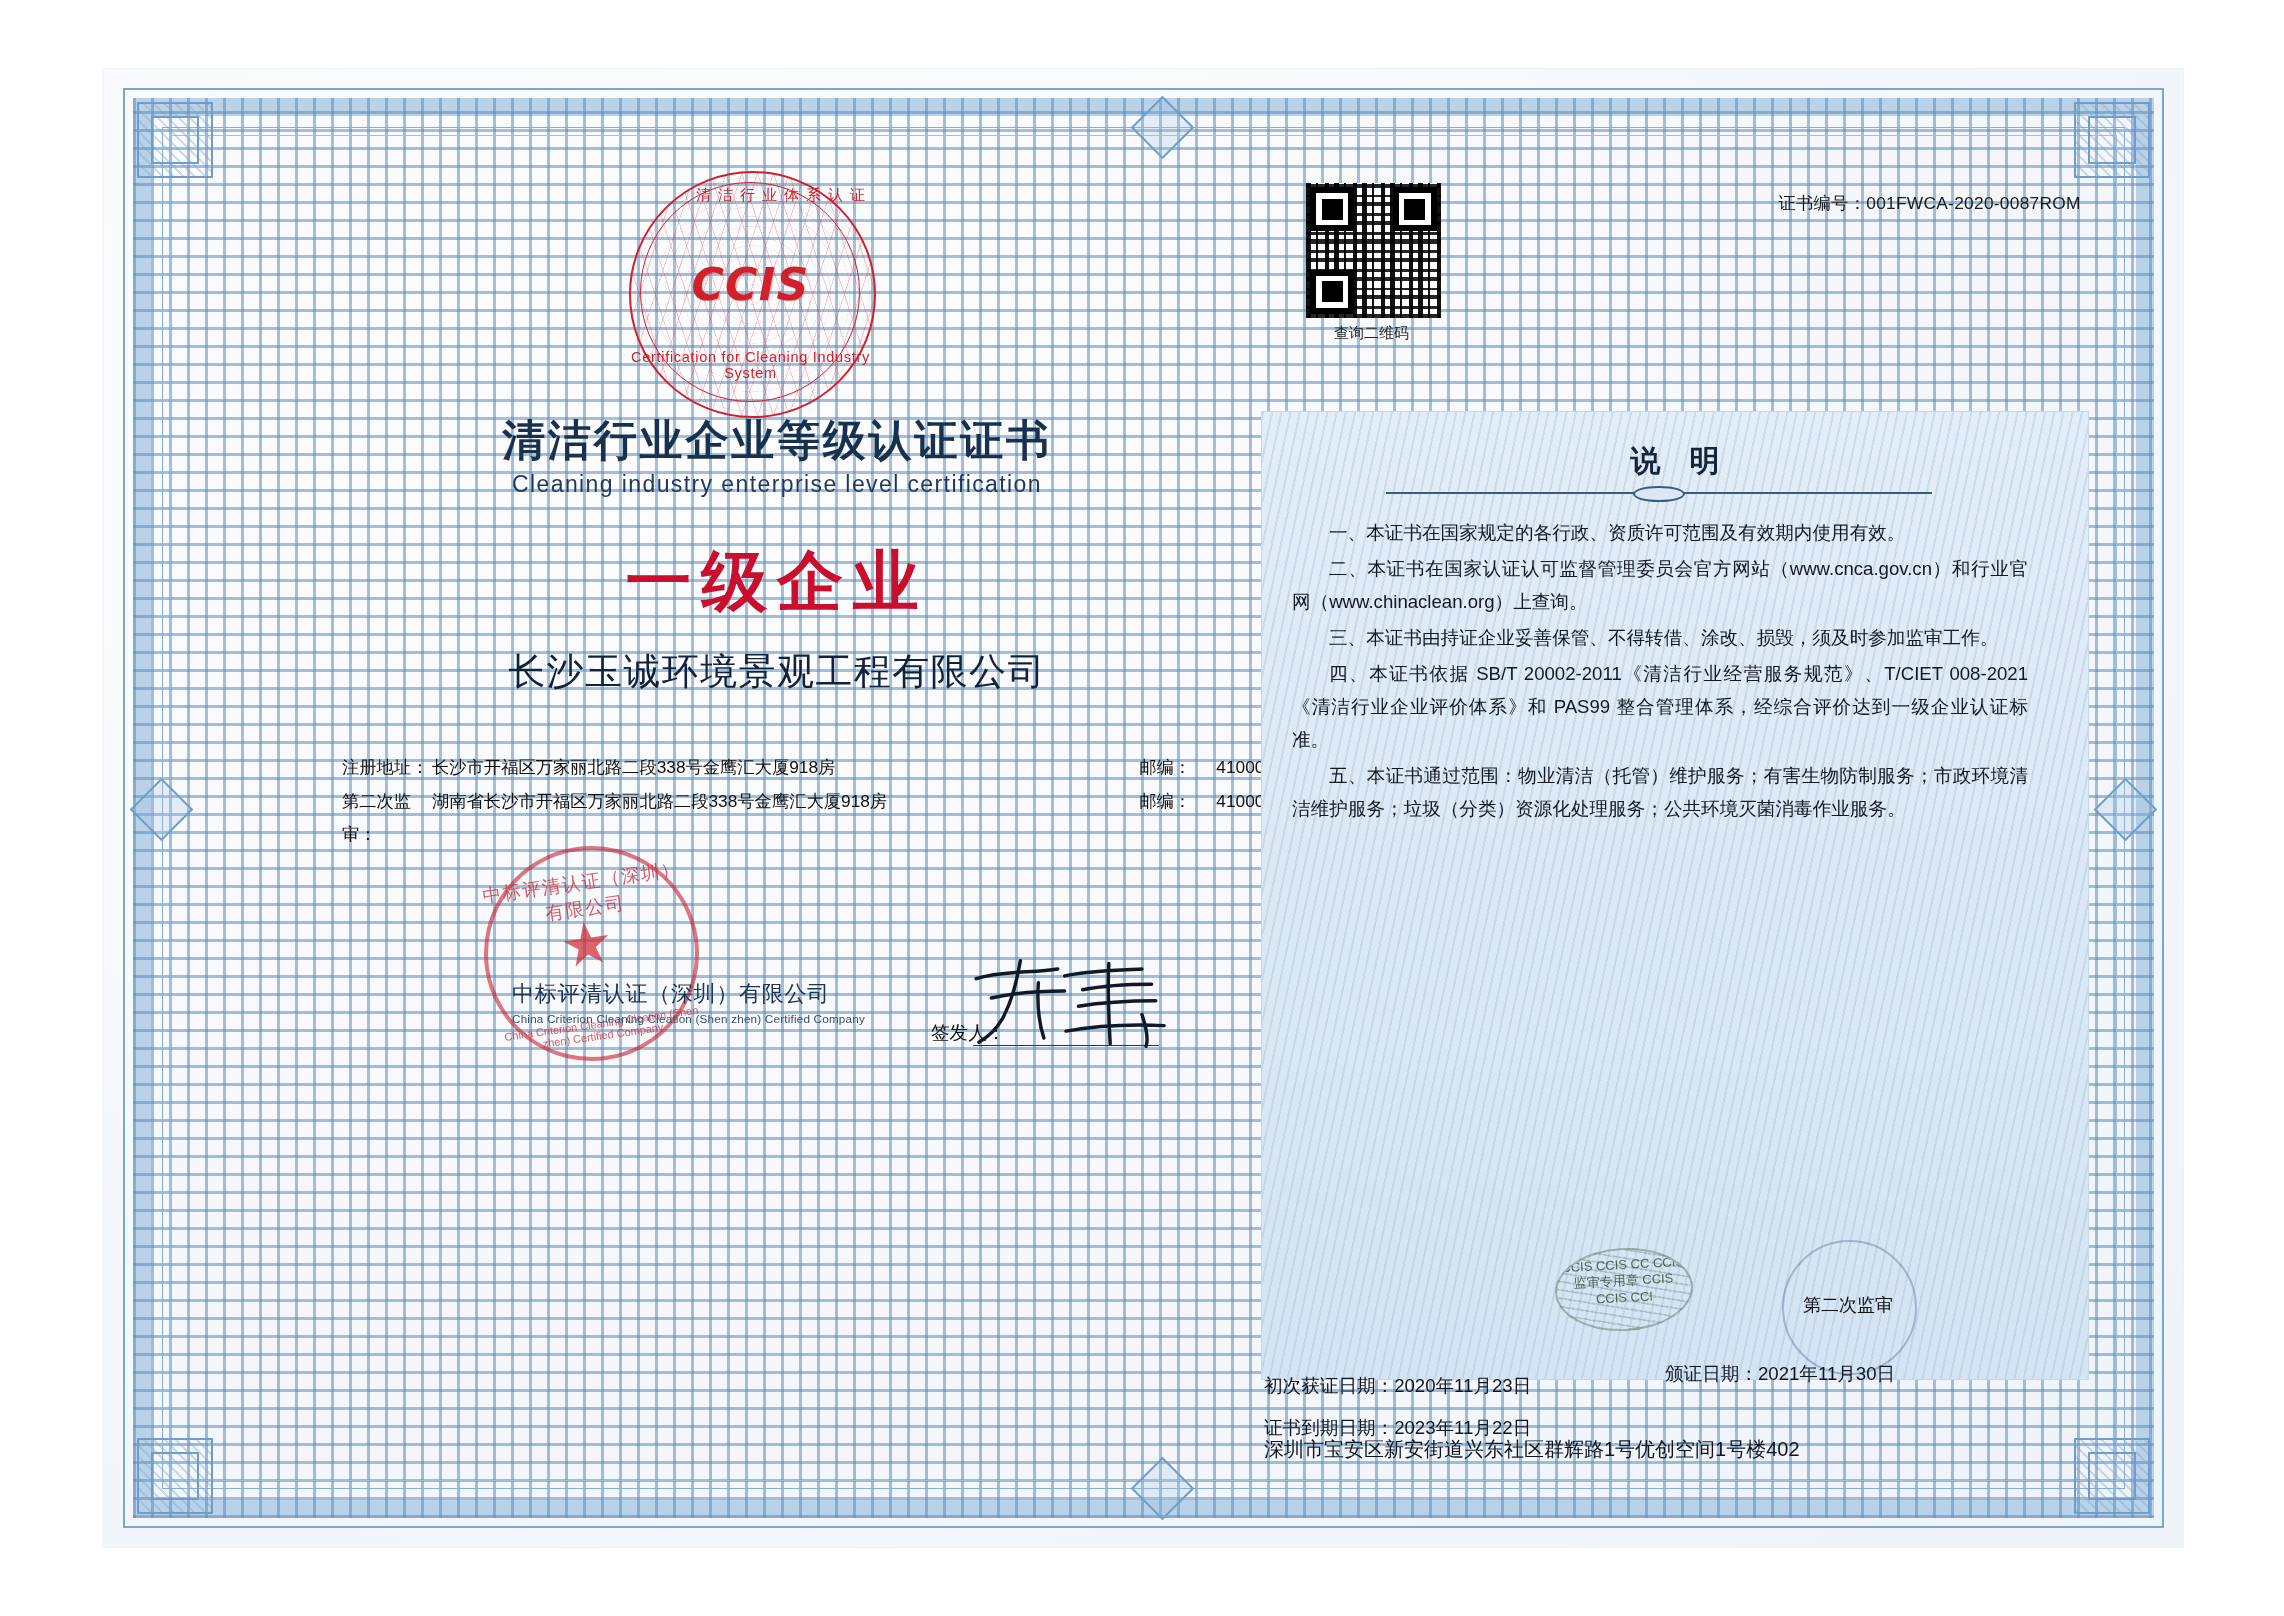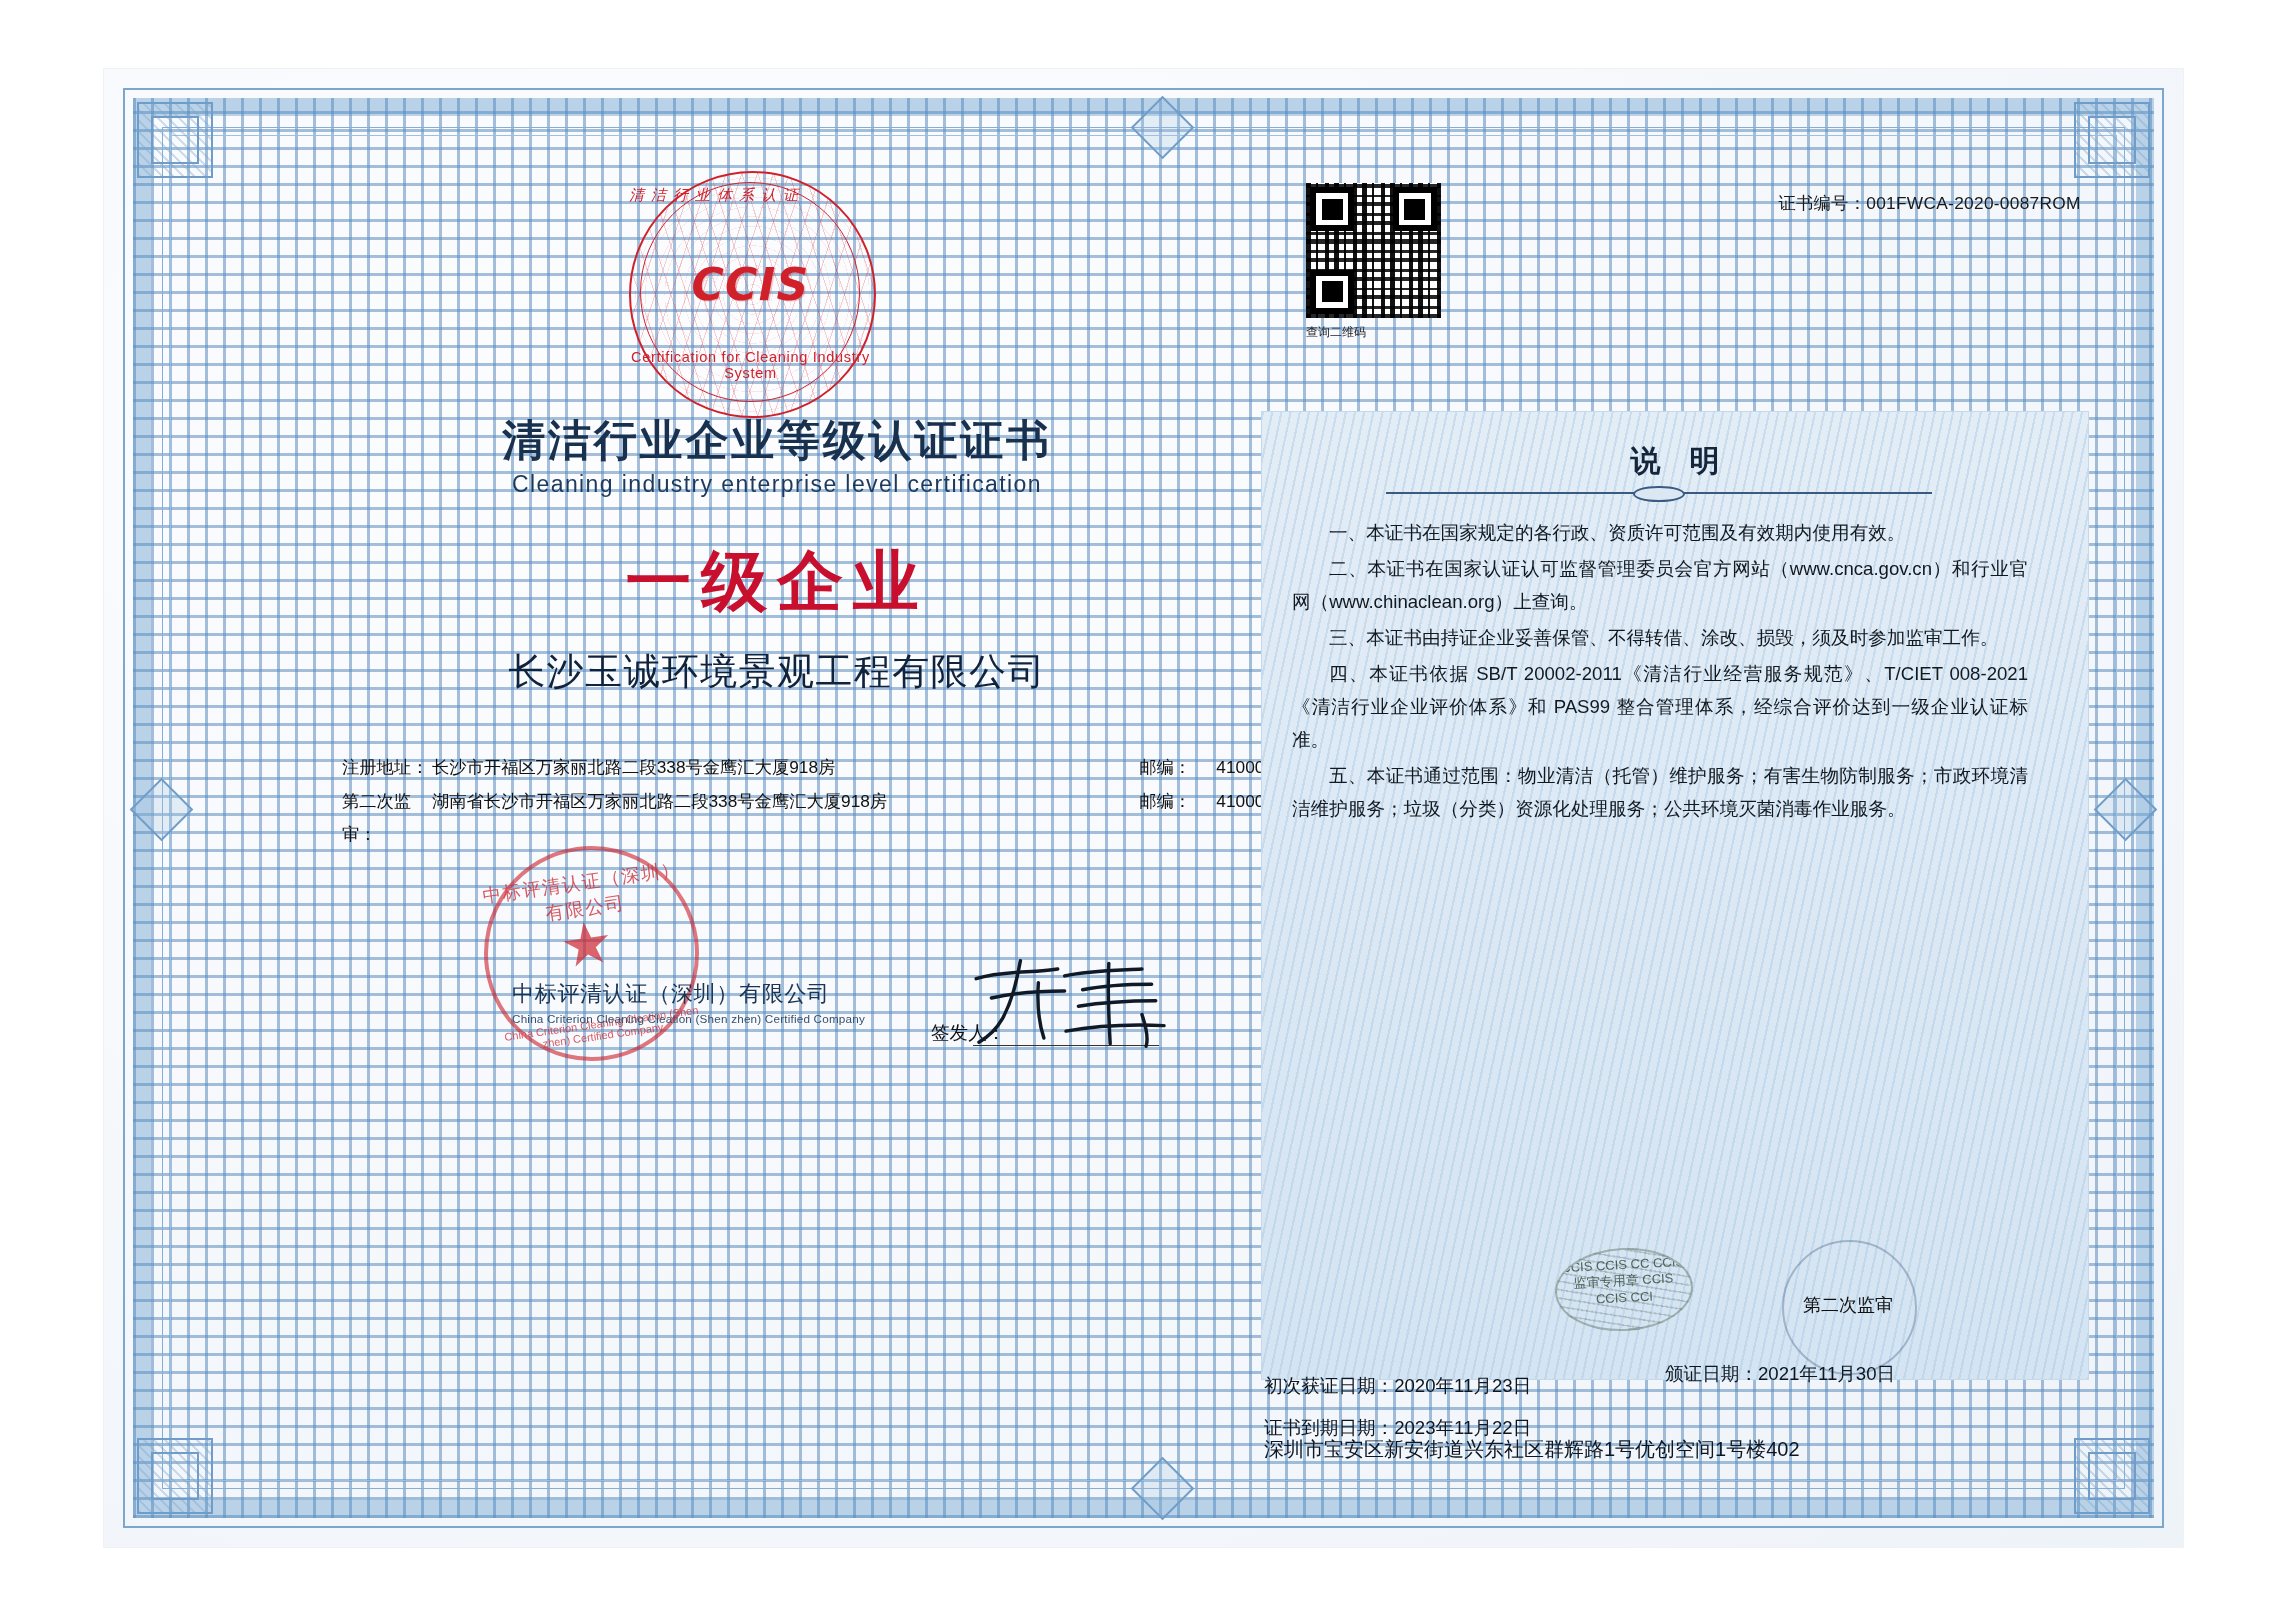--- a/index.html
+++ b/index.html
@@ -146,22 +146,23 @@
     content: "";
     position: absolute;
     left: 5.5px; top: 5.5px; right: 5.5px; bottom: 5.5px;
     background: #000;
   }
   #qr-eye-tl { left: 4.1px; top: 4.1px; }
   #qr-eye-tr { right: 4.1px; top: 4.1px; }
   #qr-eye-bl { left: 4.1px; bottom: 4.1px; }
   #qr-caption {
     margin-top: 5.5px;
-    font-size: 12px;
+    font-size: 15px;
     color: #222;
+    padding-left: 28px;
   }
 
   
   #logo-wrap {
     position: absolute;
     left: 442px;
     top: 21px;
     width: 262px;
     height: 249px;
   }
@@ -193,25 +194,24 @@
     font-style: italic;
     font-size: 44px;
     color: #d0212b;
     letter-spacing: 1.4px;
     text-shadow: 1.4px 1.4px 0 rgba(208,33,43,0.25);
   }
   #logo-top-text {
     position: absolute;
     left: 0; top: 15px;
     width: 243px;
-    text-align: left;
+    text-align: right;
     font-size: 15px;
     color: #d0212b;
     letter-spacing: 7px;
-    font-style: italic;
   }
   #logo-bottom-text {
     position: absolute;
     left: 0; top: 178px;
     width: 243px;
     text-align: center;
     font-size: 14.5px;
     color: #d0212b;
     letter-spacing: 0.7px;
   }

